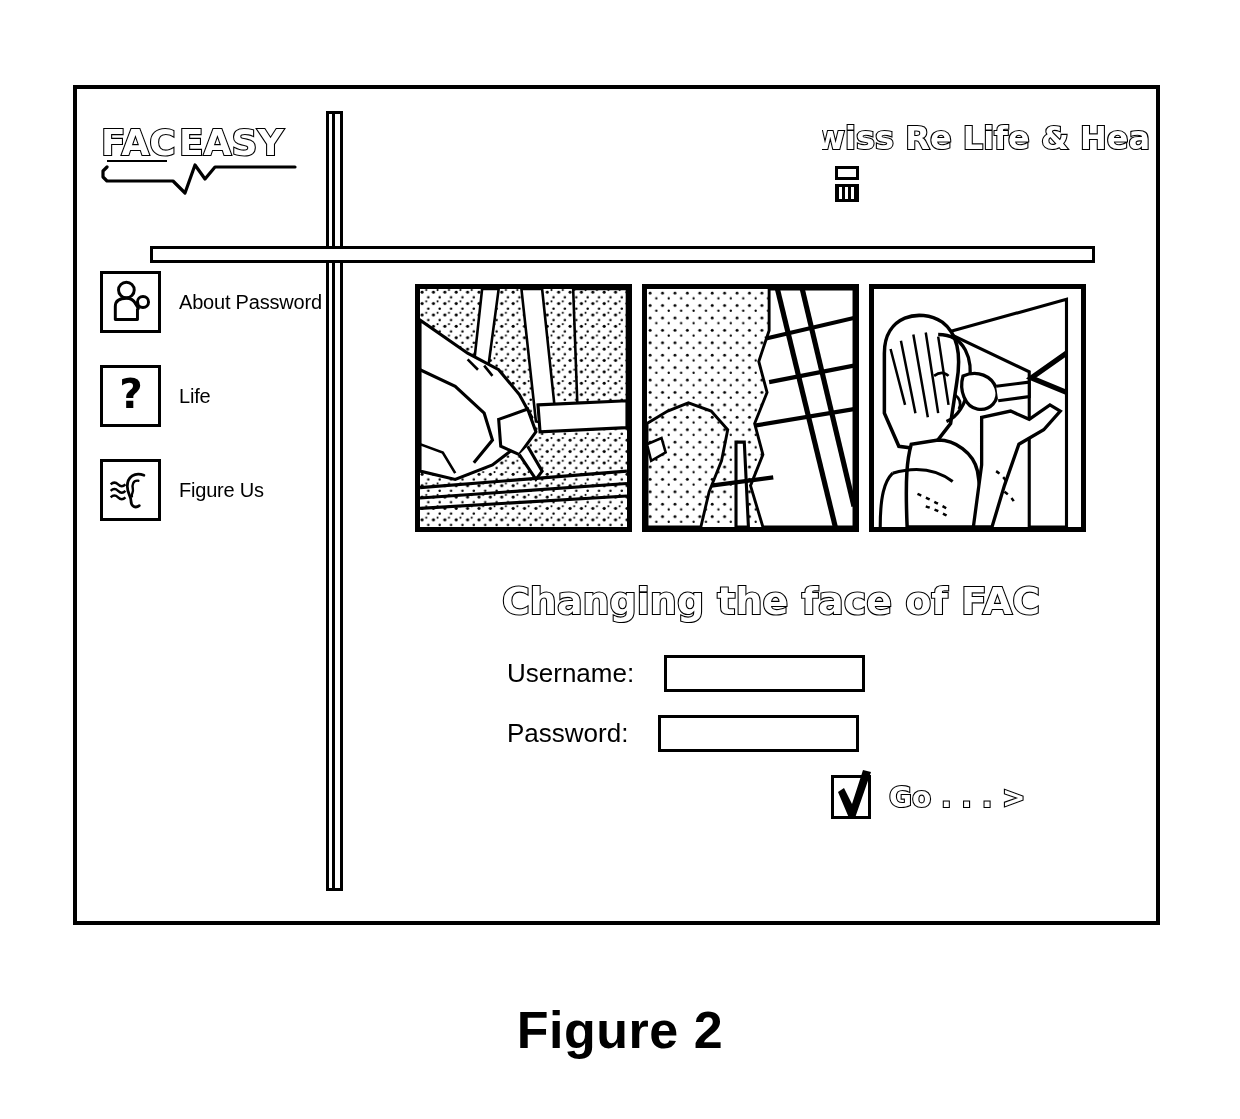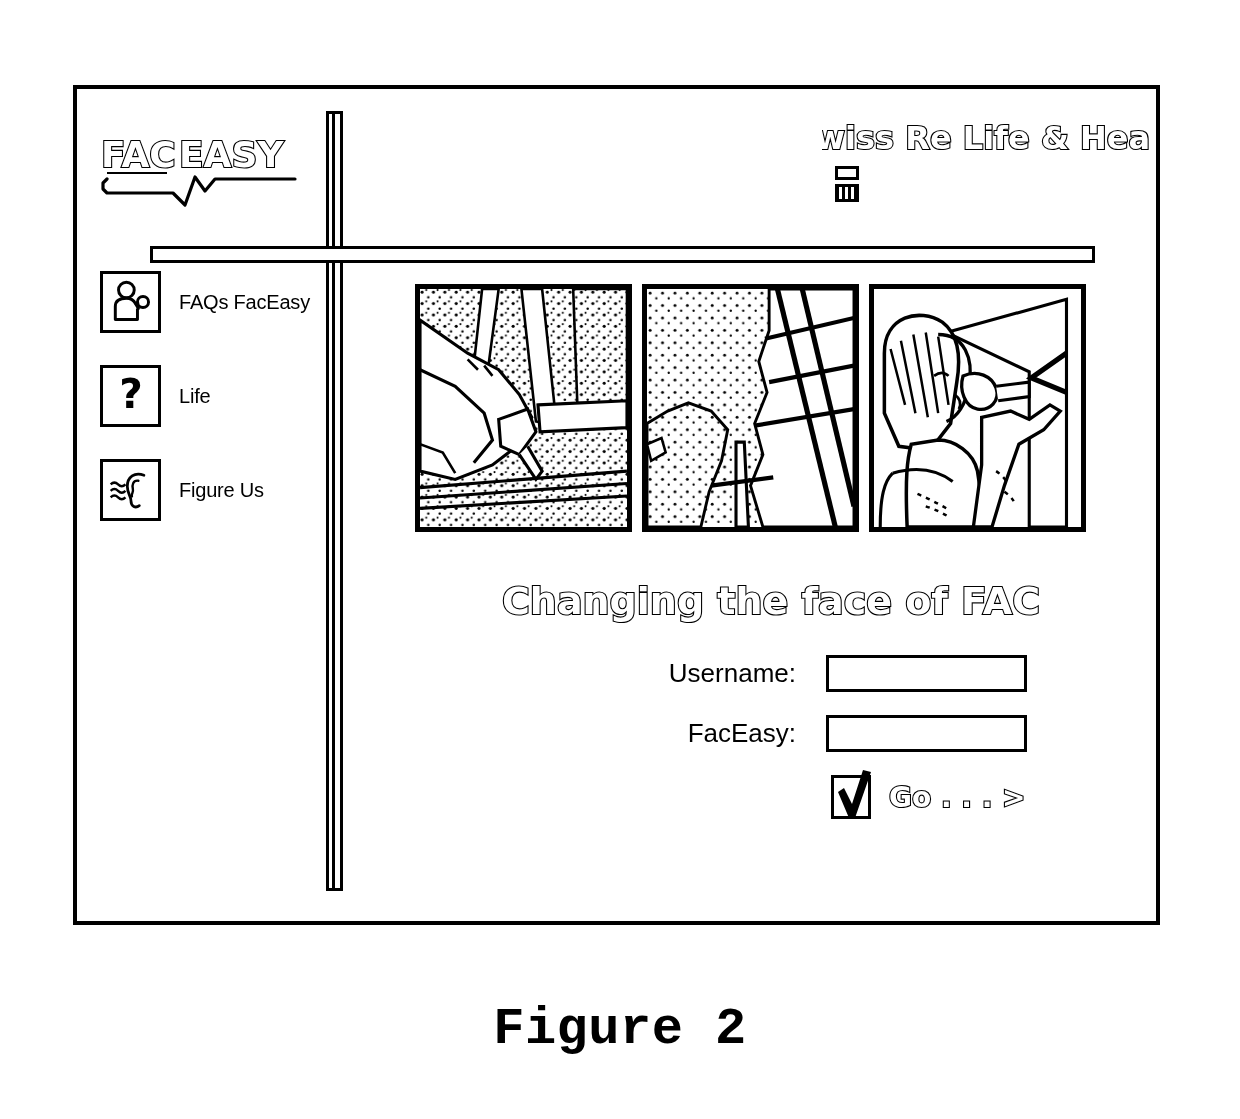--- a/index.html
+++ b/index.html
@@ -59,21 +59,20 @@
     z-index: 3;
   }
 
   
   #brand-logo {
     position: absolute;
     left: 20px;
     top: 26px;
     width: 210px;
     height: 80px;
-    margin-top: 12px;
   }
   #brand-logo svg { display: block; }
   .outline-text {
     fill: #ffffff;
     stroke: #000000;
     stroke-width: 2.2;
     font-family: "DejaVu Sans", sans-serif;
     font-weight: bold;
     paint-order: stroke fill;
   }
@@ -164,21 +163,21 @@
   
   #login-form {
     position: absolute;
     left: 430px;
     top: 566px;
     width: 520px;
   }
   .form-row {
     display: flex;
     align-items: center;
-    justify-content: flex-end;
+    justify-content: flex-start;
     margin-bottom: 23px;
     gap: 20px;
   }
   .form-label {
     font-size: 26px;
     font-family: "Liberation Sans", sans-serif;
     color: #000;
     margin-right: 10px;
     white-space: nowrap;
   }
@@ -225,21 +224,21 @@
   }
   #go-label svg { display: block; width: 100%; height: 100%; }
 
   
   #figure-caption {
     position: absolute;
     left: 0;
     top: 1000px;
     width: 1240px;
     text-align: center;
-    font-family: Liberation Mono, monospace;
+    font-family: Liberation Sans, sans-serif;
     font-weight: bold;
     font-size: 52px;
     letter-spacing: 0.5px;
     color: #000;
   }
 </style>
 </head>
 <body>
 
 <div id="app-frame">
@@ -279,21 +278,21 @@
     <div class="nav-item">
       <div class="nav-icon-box">
         <svg viewBox="0 0 52 52" width="48" height="48" xmlns="http://www.w3.org/2000/svg">
           <circle cx="21" cy="13" r="8.5" fill="none" stroke="#000" stroke-width="3.2"></circle>
           <path d="M9 45 L9 31 C9 25 13 22 21 22 C26 22 29 24 31 28 L34 33" fill="none" stroke="#000" stroke-width="3.2" stroke-linecap="round"></path>
           <path d="M9 45 L33 45 L33 33" fill="none" stroke="#000" stroke-width="3.2" stroke-linejoin="round"></path>
           <circle cx="39" cy="26" r="6" fill="none" stroke="#000" stroke-width="3.2"></circle>
           <path d="M31 30 L34 26" fill="none" stroke="#000" stroke-width="3.2"></path>
         </svg>
       </div>
-      <span class="nav-label">FAQs FacEasy</span>
+      <span class="nav-label">About Password</span>
     </div>
 
     <div class="nav-item">
       <div class="nav-icon-box">
         <svg viewBox="0 0 52 52" width="48" height="48" xmlns="http://www.w3.org/2000/svg">
           <text x="26" y="39" font-size="44" font-weight="bold" text-anchor="middle" font-family="DejaVu Sans, sans-serif" fill="#000">?</text>
         </svg>
       </div>
       <span class="nav-label">Life</span>
     </div>
@@ -413,21 +412,21 @@
   </div>
 
   <form id="login-form">
 
     <div class="form-row">
       <label class="form-label">Username:</label>
       <input class="form-input" type="text" value="" style="">
     </div>
 
     <div class="form-row">
-      <label class="form-label">FacEasy:</label>
+      <label class="form-label">Password:</label>
       <input class="form-input" type="password" value="" style="">
     </div>
 
     <div id="submit-row">
       <div id="go-checkbox">
         <svg viewBox="0 0 44 52" xmlns="http://www.w3.org/2000/svg">
           <path d="M7 22 L13 18 L21 34 L32 0 L40 2 L24 48 L18 48 Z" fill="#000"></path>
         </svg>
       </div>
       <div id="go-label">

